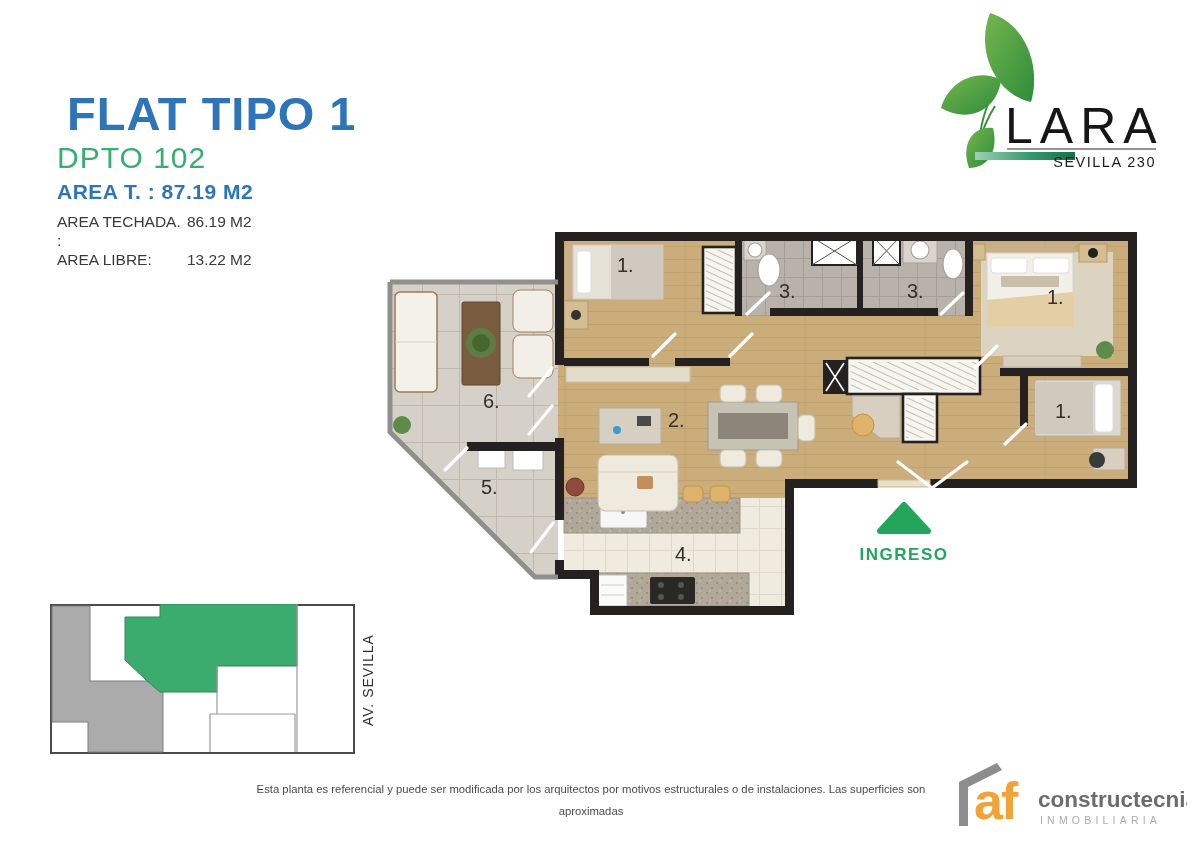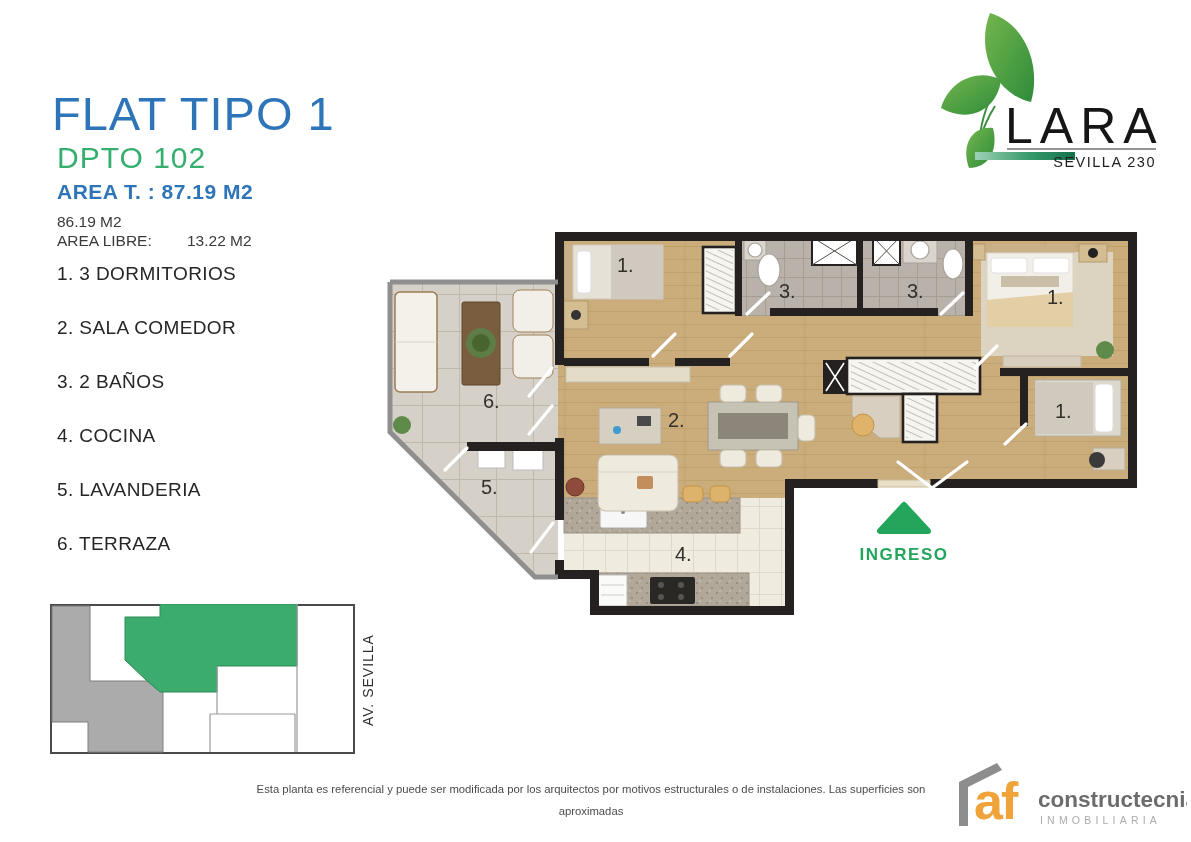--- a/index.html
+++ b/index.html
@@ -4,21 +4,21 @@
 <style>
   :root{
     --blue:#2E74B8; --green:#35AF6E; --ingreso:#23A65B; --wall:#242120;
     --wood:#CBAD7C; --woodline:#B4975F; --ttile:#D6D1C8; --btile:#B8B2AA;
     --ktile:#EFEBDF; --afor:#F0A339; --sgreen:#3CAB6E; --sgray:#ABABAB;
   }
   html,body{margin:0;padding:0;background:#fff;}
   body{font-family:"Liberation Sans",sans-serif;}
   #page{position:relative;width:1191px;height:842px;background:#fff;overflow:hidden;}
   .abs{position:absolute;}
-  .title{left:52px;top:86px;font-size:47px;font-weight:normal;color:var(--blue);letter-spacing:1px;}
+  .title{left:67px;top:86px;font-size:47px;font-weight:bold;color:var(--blue);letter-spacing:1px;}
   .unit{left:57px;top:141px;font-size:30px;font-weight:normal;color:var(--green);letter-spacing:1px;}
   .areatotal{left:57px;top:180px;font-size:21px;font-weight:bold;color:var(--blue);letter-spacing:0.5px;text-align:right;}
   .arearows{left:57px;top:212px;font-size:15.5px;color:#3A3A3A;line-height:19px;}
   .arearows .row{display:flex;}
   .arearows .lab{width:130px;}
   .legend{left:57px;top:263px;display:flex;flex-direction:column;gap:32px;font-size:19px;color:#262626;letter-spacing:0.4px;}
   .footer-note{left:240px;top:779px;width:702px;text-align:center;font-size:11.3px;color:#4B4B4B;line-height:21.5px;}
   .av-sevilla{left:356px;top:634px;height:92px;width:24px;writing-mode:vertical-rl;transform:rotate(180deg);font-size:14px;color:#2E2E2E;letter-spacing:1px;display:flex;align-items:center;}
   .lbl{font:20px "Liberation Sans",sans-serif;fill:#33302b;}
   .ingreso-txt{font:bold 17px "Liberation Sans",sans-serif;fill:var(--ingreso);letter-spacing:1.5px;}
@@ -33,36 +33,29 @@
 </head>
 <body>
 
 <div id="page">
 
   <div class="abs title">FLAT TIPO 1</div>
   <div class="abs unit">DPTO 102</div>
   <div class="abs areatotal">AREA T. : 87.19 M2</div>
   <div class="abs arearows">
     <div class="row">
+      <span class="lab">AREA TECHADA. :</span>
       <span>86.19 M2</span>
     </div>
     <div class="row">
       <span class="lab">AREA LIBRE:</span>
       <span>13.22 M2</span>
     </div>
   </div>
 
-  <div class="abs legend">
-    <div>1. 3 DORMITORIOS</div>
-    <div>2. SALA COMEDOR</div>
-    <div>3. 2 BAÑOS</div>
-    <div>4. COCINA</div>
-    <div>5. LAVANDERIA</div>
-    <div>6. TERRAZA</div>
-  </div>
 
   <svg class="abs" style="left:935px;top:10px" width="225" height="168" viewBox="0 0 225 168">
     <defs>
       <linearGradient id="lg" x1="0" y1="0" x2="1" y2="1">
         <stop offset="0" stop-color="#74B64E"></stop>
           <stop offset="1" stop-color="#2E8B3A"></stop>
       </linearGradient>
       <linearGradient id="strip" x1="0" y1="0" x2="1" y2="0">
         <stop offset="0" stop-color="#9ED1B6"></stop>
           <stop offset="0.55" stop-color="#35996B"></stop>

